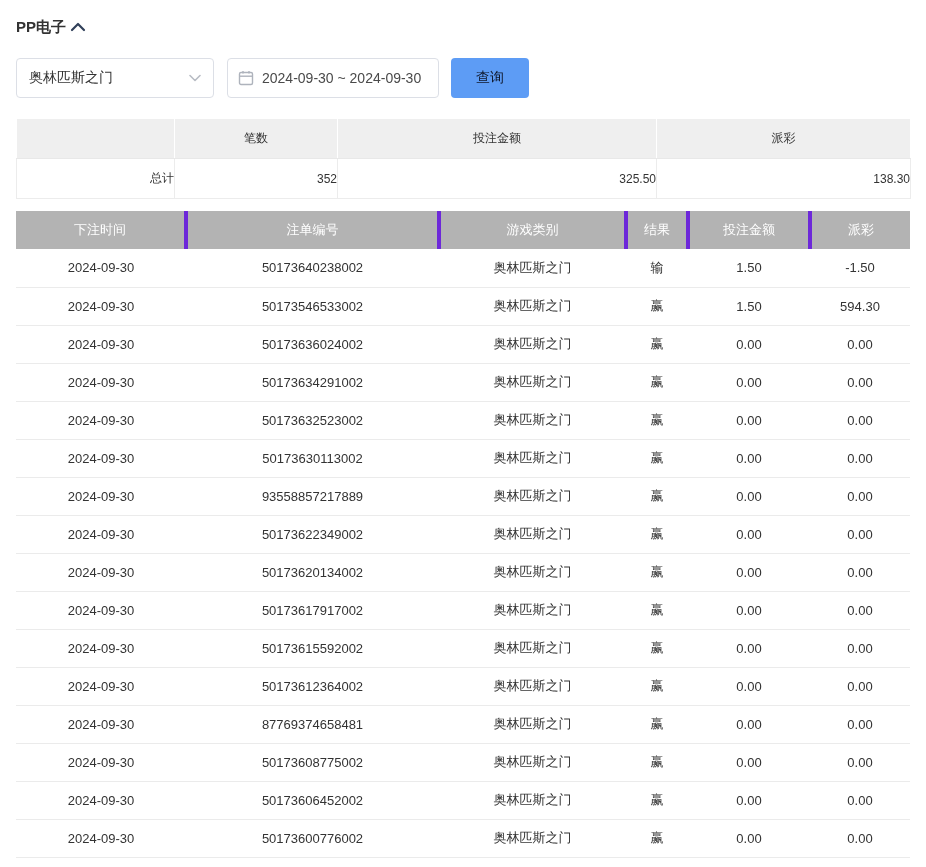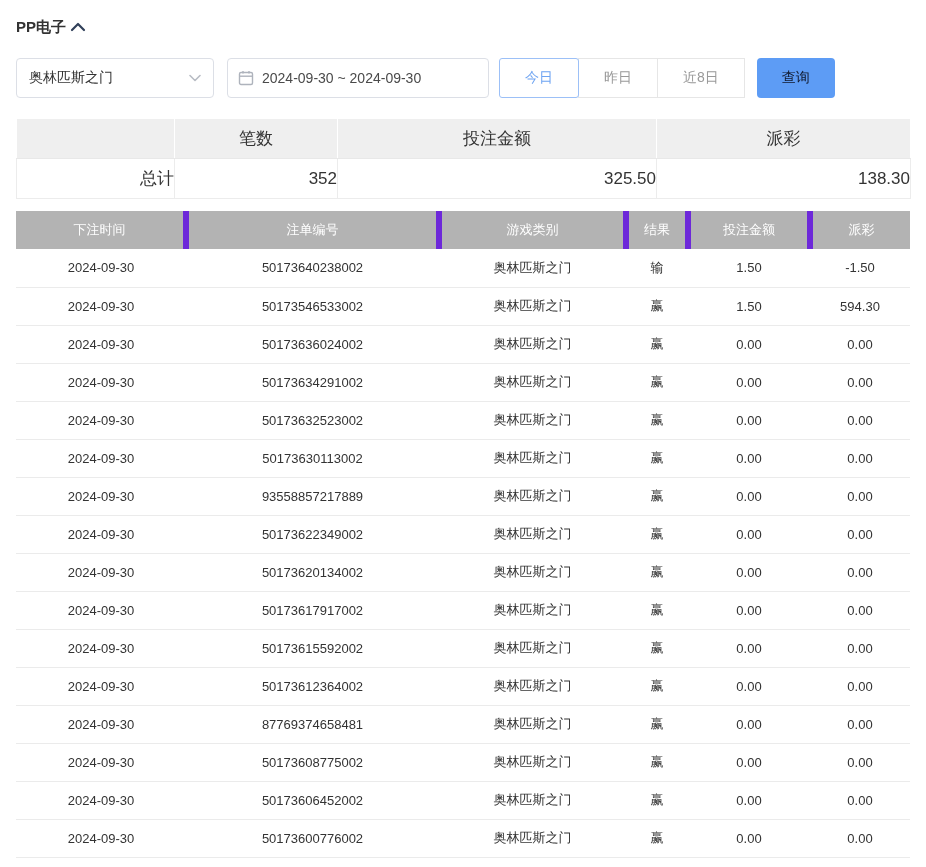--- a/index.html
+++ b/index.html
@@ -18,54 +18,54 @@
   .collapse-btn { width:24px; height:24px; display:flex; align-items:center; justify-content:center; cursor:pointer; }
 
   
   .filter-row { margin-top:18px; display:flex; align-items:center; }
   .select-box {
     width:198px; height:40px; border:1px solid #dcdfe6; border-radius:4px;
     display:flex; align-items:center; justify-content:space-between;
     padding:0 12px; font-size:14px; color:#333; cursor:pointer; background:#fff;
   }
   .date-box {
-    margin-left:13px; width:262px; height:40px; border:1px solid #dcdfe6; border-radius:4px;
+    margin-left:13px; width:212px; height:40px; border:1px solid #dcdfe6; border-radius:4px;
     display:flex; align-items:center; gap:8px; padding:0 10px;
     font-size:14px; color:#4a4a4a; background:#fff; cursor:pointer;
   }
   .btn-group { margin-left:10px; display:flex; }
   .quick-btn {
     height:40px; background:#fff; border:1px solid #e6e6e6; margin-left:-1px;
     font-size:14px; color:#999; cursor:pointer; padding:0 25px;
     font-family:"Liberation Sans","DejaVu Sans",sans-serif;
   }
   .quick-btn:first-child { margin-left:0; }
   .quick-btn.active { border-color:#9cc0f7; color:#6ea4f2; position:relative; z-index:1; border-radius:3px; }
   .search-btn {
     margin-left:12px; height:40px; width:78px; background:#5d9cf5; border:none; border-radius:4px;
     color:#0f172a; font-size:14px; cursor:pointer;
     font-family:"Liberation Sans","DejaVu Sans",sans-serif;
   }
 
   
-  table.summary { width:894px; border-collapse:collapse; margin-top:20px; font-size:17px; table-layout:fixed; }
+  table.summary { width:894px; border-collapse:collapse; margin-top:20px; font-size:12px; table-layout:fixed; }
   table.summary th {
     background:#efefef; font-weight:normal; height:40px; color:#333;
     border:1px solid #ffffff; border-bottom:1px solid #e8e8e8;
   }
   table.summary td {
     background:#fff; height:40px; text-align:right; color:#333;
     border:1px solid #ececec;
   }
 
   
   table.data { width:894px; border-collapse:collapse; margin-top:12px; font-size:13px; table-layout:fixed; }
   table.data thead th {
     background:#b3b3b3; color:#fff; font-weight:normal; height:38px;
-    border-right:6px solid #6d28d9;
+    border-right:4px solid #6d28d9;
   }
   table.data thead th:last-child { border-right:none; }
   table.data tbody td {
     height:38px; text-align:center; color:#333;
     border-bottom:1px solid #ebebeb; background:#fff;
     overflow:hidden; white-space:nowrap;
   }
   td.negative { color:#f56c6c; }
 
   .icon-svg { display:block; }
@@ -95,25 +95,20 @@
     <div class="date-box">
       <svg class="icon-svg" width="16" height="16" viewBox="0 0 16 16">
         <rect x="1.5" y="2.5" width="13" height="12" rx="1.5" fill="none" stroke="#aeb3bc" stroke-width="1.4"></rect>
         <line x1="1.5" y1="6.2" x2="14.5" y2="6.2" stroke="#aeb3bc" stroke-width="1.4"></line>
         <line x1="5" y1="1" x2="5" y2="3.6" stroke="#aeb3bc" stroke-width="1.4"></line>
         <line x1="11" y1="1" x2="11" y2="3.6" stroke="#aeb3bc" stroke-width="1.4"></line>
       </svg>
       <span>2024-09-30 ~ 2024-09-30</span>
     </div>
 
-    <div class="btn-group">
-      <button class="quick-btn active">今日</button>
-      <button class="quick-btn">昨日</button>
-      <button class="quick-btn">近8日</button>
-    </div>
 
     <button class="search-btn">查询</button>
   </div>
 
   <table class="summary">
     <colgroup>
         <col style="width:158px">
         <col style="width:163px">
         <col style="width:319px">
         <col style="width:254px">

